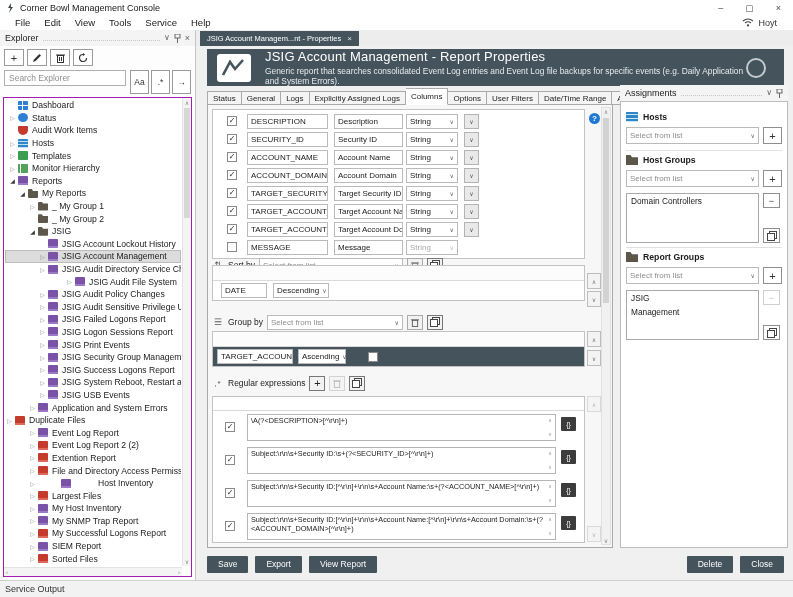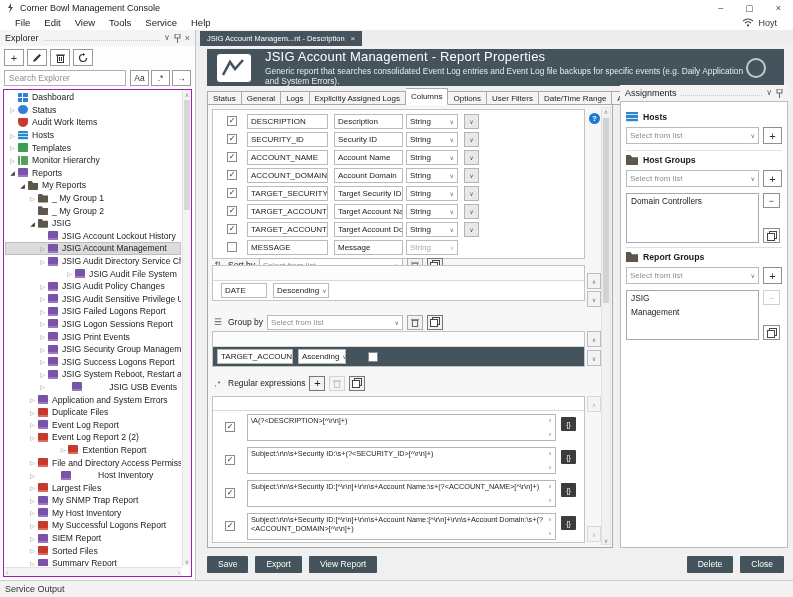--- a/index.html
+++ b/index.html
@@ -19,21 +19,21 @@
 .body{position:absolute;top:30px;bottom:17px;left:0;right:0;display:flex}
 
 .explorer{width:196px;border-right:1px solid #c4c4c4;display:flex;flex-direction:column;background:#fdfdfd}
 .panel-head{height:16px;display:flex;align-items:center;gap:4px;padding:0 5px;background:#f4f4f4;font-size:9px;color:#222}
 .leader{flex:1;border-bottom:1px dotted #c9c9c9;height:1px;margin-top:4px}
 .ph-ico{color:#666;font-size:8px;line-height:8px}
 .exp-toolbar{display:flex;gap:3px;padding:3px 4px 2px}
 .btn-sq{width:20px;height:17px;border:1px solid #9a9a9a;background:#fff;display:flex;align-items:center;justify-content:center;font-size:11px;color:#333}
 .search-row{display:flex;gap:2px;padding:2px 4px 3px}
 .search-input{flex:1;height:16px;border:1px solid #b0b0b0;background:#fff;font-size:8.5px;color:#8f8f8f;display:flex;align-items:center;padding:0 4px}
-.sbtn{width:19px;height:16px;border:1px solid #9a9a9a;background:#fff;display:flex;align-items:center;justify-content:center;font-size:8.5px;color:#333}
+.sbtn{width:19px;height:24px;border:1px solid #9a9a9a;background:#fff;display:flex;align-items:center;justify-content:center;font-size:8.5px;color:#333}
 .treewrap{flex:1;margin:0 3px 3px;border:1px solid #a21caf;position:relative;background:#fff;overflow:hidden}
 .tree{position:absolute;top:1px;left:1px;right:10px;bottom:10px;overflow:hidden}
 .trow{height:12.6px;display:flex;align-items:center;font-size:8.6px;white-space:nowrap;color:#1a1a1a}
 .trow.selected{background:#dcdcdc;box-shadow:inset 0 0 0 1px #bdbdbd}
 .texp{width:9px;flex:none;text-align:center;color:#8d8d8d;font-size:6px}
 .texp.exp{color:#3c3c3c}
 .tico{width:10px;height:9px;flex:none;margin:0 4px 0 1px;border-radius:1px}
 .tlabel{padding-right:4px}
 
 .i-dashboard{background-color:#2f7fd4;background-image:linear-gradient(#fff,#fff),linear-gradient(#fff,#fff);background-size:10px 1px,1px 9px;background-position:0 4px,4px 0;background-repeat:no-repeat}
@@ -311,46 +311,46 @@
           <div class="trow" style="padding-left: 33px;">
             <span class="texp">▷</span>
             <span class="tico i-report-purple"></span>
             <span class="tlabel">JSIG Success Logons Report</span>
           </div>
           <div class="trow" style="padding-left: 33px;">
             <span class="texp">▷</span>
             <span class="tico i-report-purple"></span>
             <span class="tlabel">JSIG System Reboot, Restart and Shutdown</span>
           </div>
-          <div class="trow" style="padding-left: 33px; justify-content: space-between;">
+          <div class="trow" style="padding-left: 33px;">
             <span class="texp">▷</span>
             <span class="tico i-report-purple"></span>
             <span class="tlabel">JSIG USB Events</span>
           </div>
           <div class="trow" style="padding-left: 23px;">
             <span class="texp">▷</span>
             <span class="tico i-report-purple"></span>
             <span class="tlabel">Application and System Errors</span>
           </div>
-          <div class="trow" style="padding-left: 23px;">
+          <div class="trow" style="">
             <span class="texp">▷</span>
             <span class="tico i-report-red"></span>
             <span class="tlabel">Duplicate Files</span>
           </div>
           <div class="trow" style="padding-left: 23px;">
             <span class="texp">▷</span>
             <span class="tico i-report-purple"></span>
             <span class="tlabel">Event Log Report</span>
           </div>
           <div class="trow" style="padding-left: 23px;">
             <span class="texp">▷</span>
             <span class="tico i-report-red"></span>
             <span class="tlabel">Event Log Report 2 (2)</span>
           </div>
-          <div class="trow" style="padding-left: 23px; justify-content: center;">
+          <div class="trow" style="padding-left: 23px;">
             <span class="texp">▷</span>
             <span class="tico i-report-red"></span>
             <span class="tlabel">Extention Report</span>
           </div>
           <div class="trow" style="padding-left: 23px;">
             <span class="texp">▷</span>
             <span class="tico i-report-red"></span>
             <span class="tlabel">File and Directory Access Permissions</span>
           </div>
           <div class="trow" style="padding-left: 23px; gap: 23px;">
@@ -359,26 +359,26 @@
             <span class="tlabel">Host Inventory</span>
           </div>
           <div class="trow" style="padding-left: 23px;">
             <span class="texp">▷</span>
             <span class="tico i-report-red"></span>
             <span class="tlabel">Largest Files</span>
           </div>
           <div class="trow" style="padding-left: 23px;">
             <span class="texp">▷</span>
             <span class="tico i-report-purple"></span>
+            <span class="tlabel">My Host Inventory</span>
+          </div>
+          <div class="trow" style="padding-left: 23px;">
+            <span class="texp">▷</span>
+            <span class="tico i-report-purple"></span>
             <span class="tlabel">My SNMP Trap Report</span>
-          </div>
-          <div class="trow" style="padding-left: 23px;">
-            <span class="texp">▷</span>
-            <span class="tico i-report-purple"></span>
-            <span class="tlabel">My Host Inventory</span>
           </div>
           <div class="trow" style="padding-left: 23px;">
             <span class="texp">▷</span>
             <span class="tico i-report-red"></span>
             <span class="tlabel">My Successful Logons Report</span>
           </div>
           <div class="trow" style="padding-left: 23px;">
             <span class="texp">▷</span>
             <span class="tico i-report-purple"></span>
             <span class="tlabel">SIEM Report</span>
@@ -402,21 +402,21 @@
       <div class="hscroll">
           <span class="a-l">‹</span>
           <span class="a-r">›</span>
         </div>
     </div>
   </div>
 
   <div class="main">
     <div class="doctabs">
       <div class="doctab">
-        <span>JSIG Account Managem...nt - Description</span>
+        <span>JSIG Account Managem...nt - Properties</span>
         <span class="x">×</span>
       </div>
     </div>
 
     <div class="banner">
       <span class="banner-ico">
         <svg width="26" height="20" viewBox="0 0 26 20">
             <polyline points="2,17 9,4 14,11 22,2" stroke="#44535c" stroke-width="2.6" fill="none"></polyline>
           </svg>
       </span>

